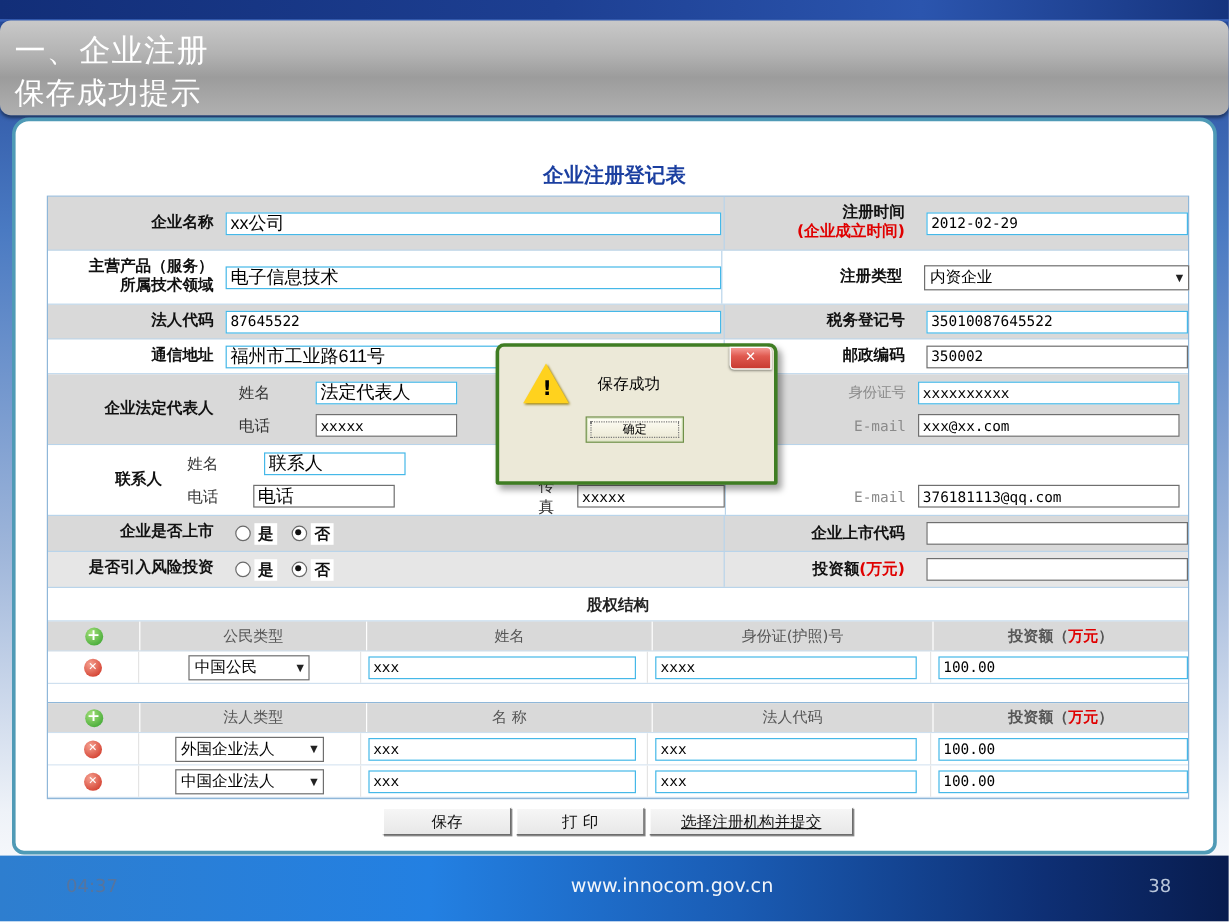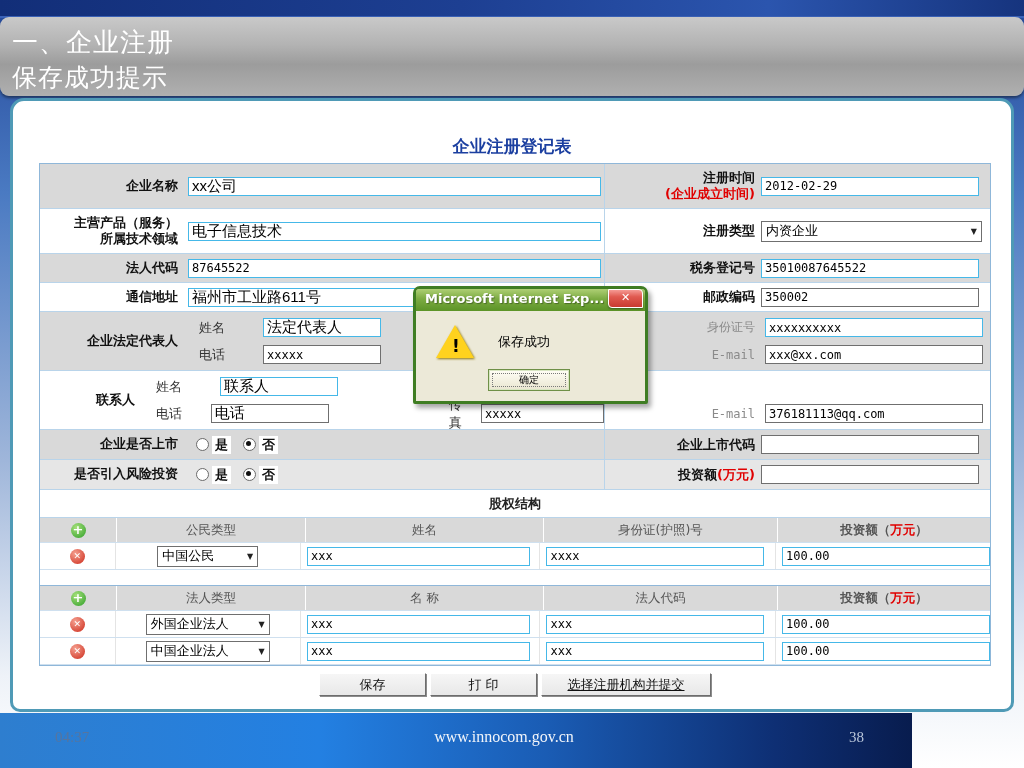--- a/index.html
+++ b/index.html
@@ -23,21 +23,21 @@
               font-size:17px;font-weight:bold;color:#1b3fa0;}
   .formwrap{position:absolute;left:26px;top:62px;width:952px;}
   .form{border:1px solid #8fb7d9;}
   .row{display:flex;border-bottom:1px solid #b9d4ea;}
   .row:last-child{border-bottom:none;}
   .bg-g{background:#d9d9d9;} .bg-w{background:#ffffff;} .bg-l{background:#e6e6e6;}
   .h44{height:44px}.h28{height:28px}.h58{height:58px}.h29{height:29px}.h27{height:27px}
   .cl{width:564px;border-right:1px solid #b9d4ea;display:flex;align-items:center;}
   .cr{flex:1;display:flex;align-items:center;}
   .lab{width:138px;text-align:right;padding-right:10px;font-weight:bold;font-size:13px;color:#111;line-height:1.25;}
-  .labr{width:150px;text-align:right;padding-right:6px;font-weight:bold;font-size:13px;color:#111;line-height:1.2;}
+  .labr{width:150px;text-align:right;padding-right:18px;font-weight:bold;font-size:13px;color:#111;line-height:1.2;}
   .labg{width:150px;text-align:right;padding-right:10px;font-size:12px;color:#8a8a8a;}
   .red{color:#e00000;font-weight:bold;}
   .mono{font-family:"DejaVu Sans Mono","Liberation Mono",monospace;}
   
   .inp{height:17px;font-size:15px;padding:0 3px;border:1px solid #6f6f6f;background:#fff;
        font-family:Liberation Sans, sans-serif;}
   .inp.m{font-family:"DejaVu Sans Mono","Liberation Mono",monospace;font-size:12px;}
   .inp.b{border:1px solid #45b8e8;}
   .w405{width:405px}.w210{width:210px}.w110{width:110px}.w115{width:115px}.w200{width:200px}
   
@@ -105,22 +105,22 @@
   .warn .tri{width:0;height:0;border-left:19px solid transparent;border-right:19px solid transparent;
              border-bottom:33px solid #ffd21e;filter:drop-shadow(1px 1px 1px #8d7506);}
   .warn .ex{position:absolute;left:0;right:0;top:11px;text-align:center;font-weight:bold;
             color:#000;font-size:17px;}
   .dlg-msg{position:absolute;left:82px;top:22px;font-size:13px;color:#000;}
   .okbtn{position:absolute;left:72px;top:58px;width:82px;height:22px;font-size:10px;cursor:pointer;
          background:linear-gradient(180deg,#fffef6,#e9e6d0);border:1px solid #6f9048;
          box-shadow:inset 0 0 0 1px #d8e6c2;}
   .okbtn::after{content:"";position:absolute;inset:3px;border:1px dotted #7a7a7a;}
   
-  .footer{position:absolute;left:0;bottom:0;width:912px;height:55px;
-          background:linear-gradient(90deg,#2e7ecf 0%,#2380e2 35%,#1a5cb4 60%,#0e2f74 85%,#081c4e 100%);font-family:Liberation Serif, serif;}
+  .footer{position:absolute;left:0;bottom:0;width:1024px;height:55px;
+          background:linear-gradient(90deg,#2e7ecf 0%,#2380e2 35%,#1a5cb4 60%,#0e2f74 85%,#081c4e 100%);}
   .footer .time{position:absolute;left:55px;top:16px;font-size:15px;color:#56759f;}
   .footer .site{position:absolute;left:0;top:15px;width:100%;text-align:center;font-size:16px;color:#f2f5fa;margin-left:48px;}
   .footer .page{position:absolute;right:48px;top:16px;font-size:15px;color:#b9c6da;}
 </style>
 </head>
 <body>
 
 <div class="topbar"></div>
 
 <div class="grayhdr">
@@ -370,21 +370,20 @@
     </div>
 
     <div class="btnrow">
       <button class="btn3d">保存</button>
       <button class="btn3d">打 印</button>
       <button class="btn3d btn-wide">选择注册机构并提交</button>
     </div>
   </div>
 
   <div class="dialog">
-    <div class="dlg-title">Microsoft Internet Exp...</div>
     <div class="dlg-close">✕</div>
     <div class="dlg-body">
       <div class="warn">
         <div class="tri"></div>
         <div class="ex">!</div>
       </div>
       <div class="dlg-msg">保存成功</div>
       <button class="okbtn">确定</button>
     </div>
   </div>

